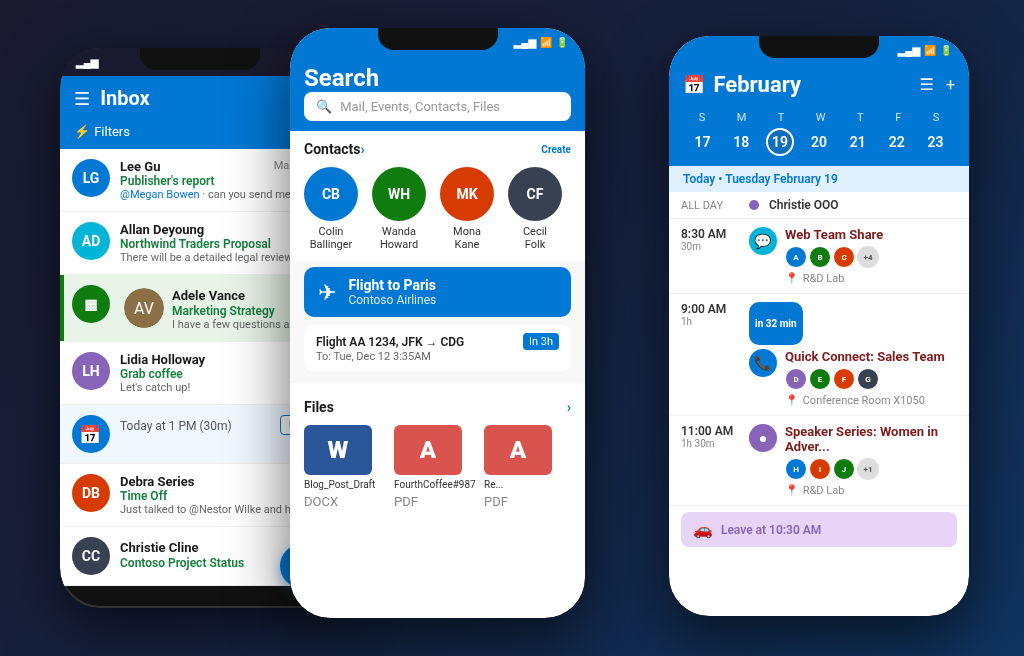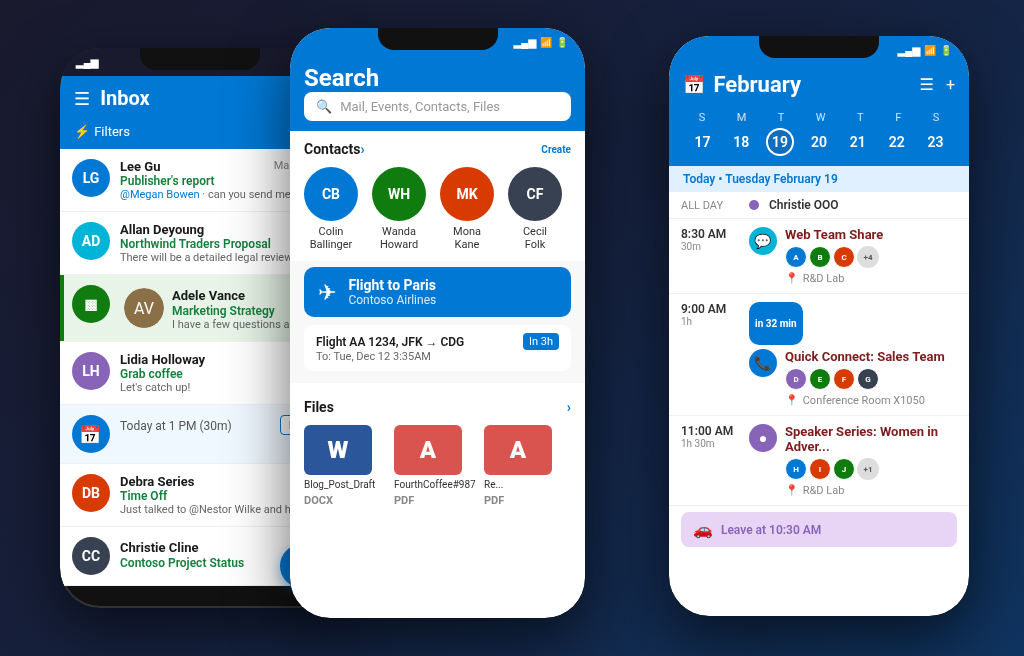--- a/index.html
+++ b/index.html
@@ -409,23 +409,22 @@
       align-items: center;
       justify-content: center;
       font-size: 22px;
       color: white;
     }
     .file-name {
       font-size: 10px;
       color: #333;
     }
     .file-type {
-      font-size: 11px;
+      font-size: 13px;
       color: #888;
-      font-weight: bold;
     }
 
     
     .cal-header {
       background: #0078d4;
       padding: 8px 14px 10px;
       display: flex;
       align-items: center;
     }
     .cal-icon {

